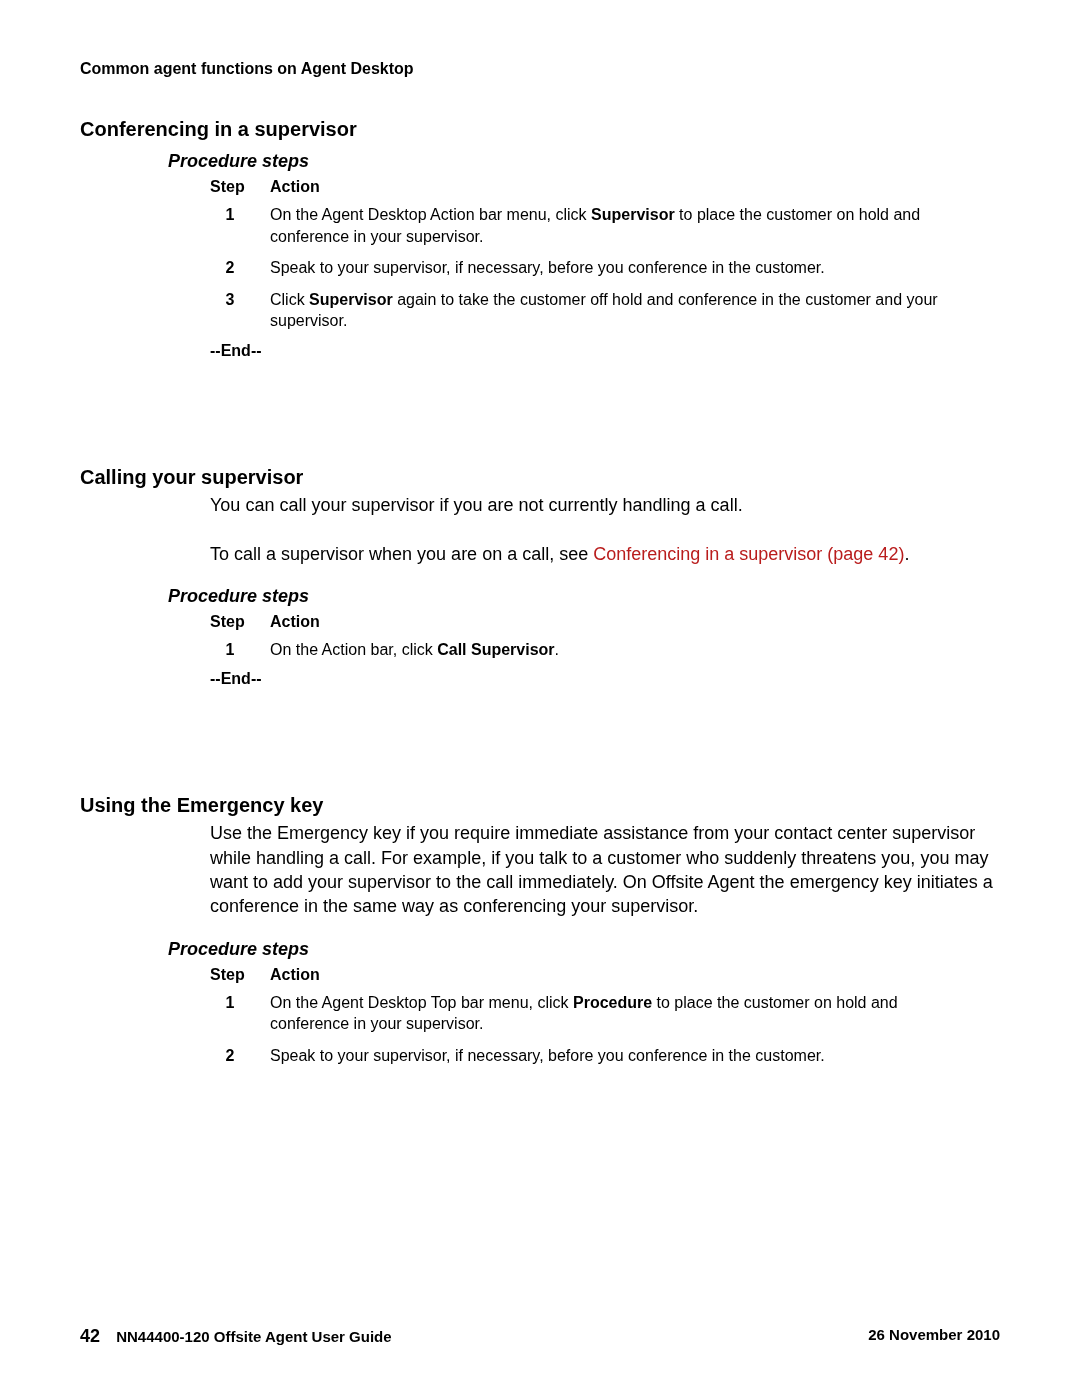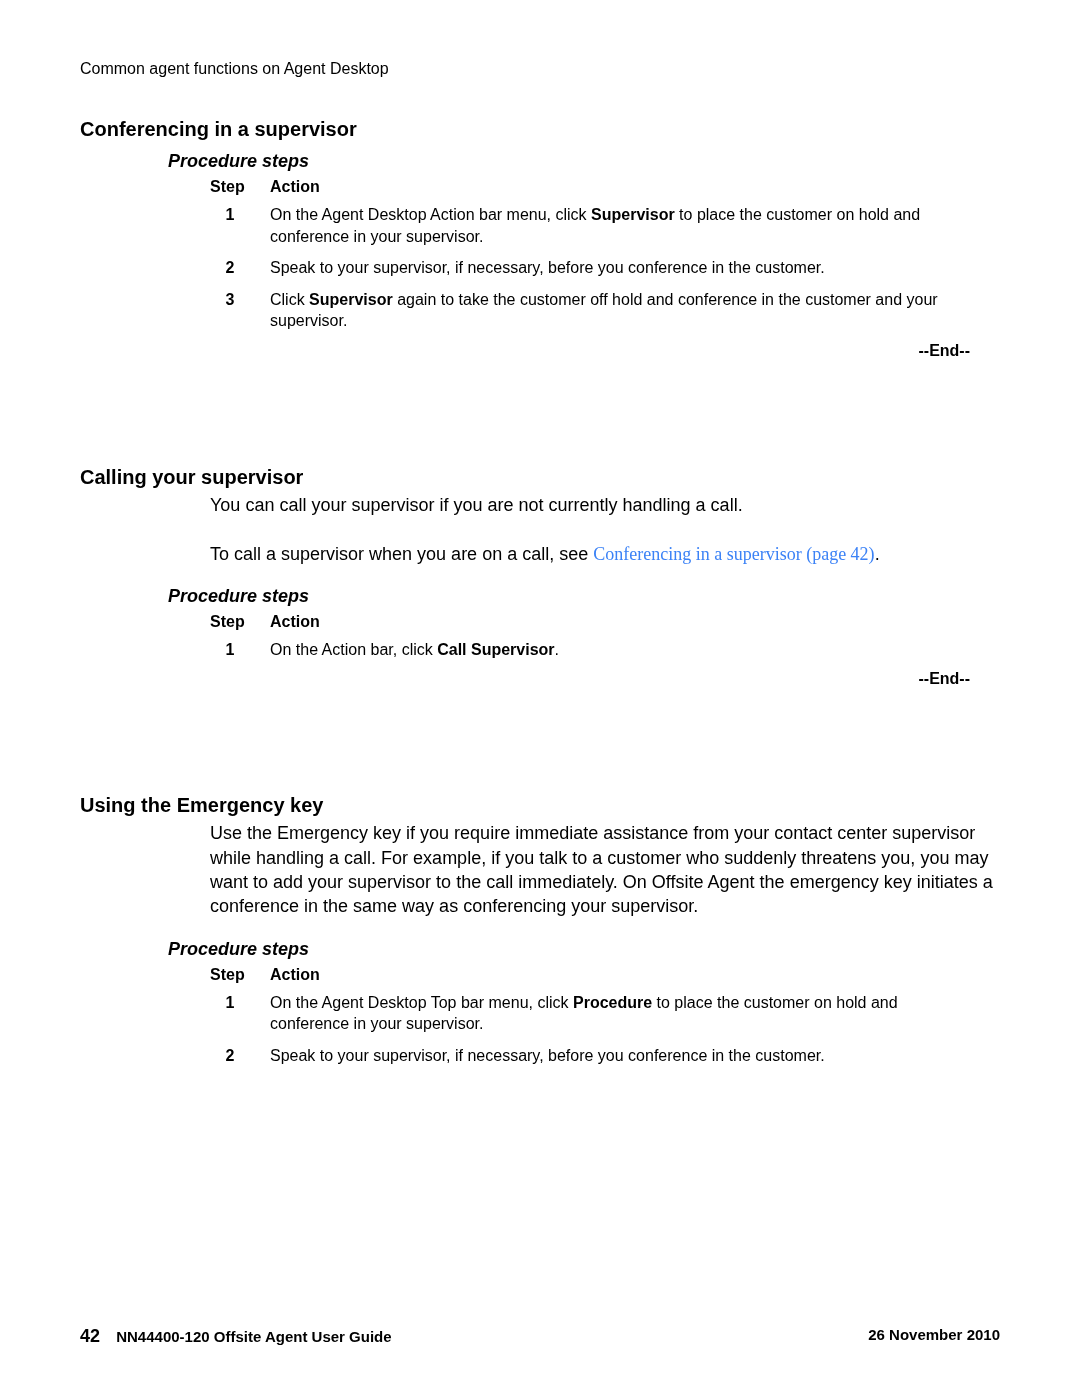--- a/index.html
+++ b/index.html
@@ -11,21 +11,21 @@
   }
   .page {
     width: 1080px;
     height: 1397px;
     position: relative;
     padding: 60px 80px 50px 80px;
     box-sizing: border-box;
   }
   .header {
     font-size: 16px;
-    font-weight: normal;
+    font-weight: bold;
     margin-bottom: 40px;
   }
   .section-heading {
     font-size: 20px;
     font-weight: bold;
     margin-top: 10px;
     margin-bottom: 4px;
   }
   .section-body {
     font-size: 18px;
@@ -70,34 +70,33 @@
     flex-shrink: 0;
     font-weight: bold;
     text-align: center;
     padding-right: 20px;
     box-sizing: border-box;
   }
   .step-action {
     flex: 1;
   }
   .end-marker {
-    text-align: right;
+    text-align: left;
     font-weight: bold;
     font-size: 16px;
     margin-top: 6px;
     margin-bottom: 6px;
     margin-left: 130px;
     width: 760px;
   }
   .section-gap {
     height: 90px;
   }
   .link {
-    color: #3b82f6;
-    font-family: Liberation Serif, serif;
+    color: #b91c1c;
   }
   .footer {
     position: absolute;
     bottom: 50px;
     left: 80px;
     right: 80px;
     display: flex;
     justify-content: space-between;
     font-size: 15px;
     font-weight: bold;

